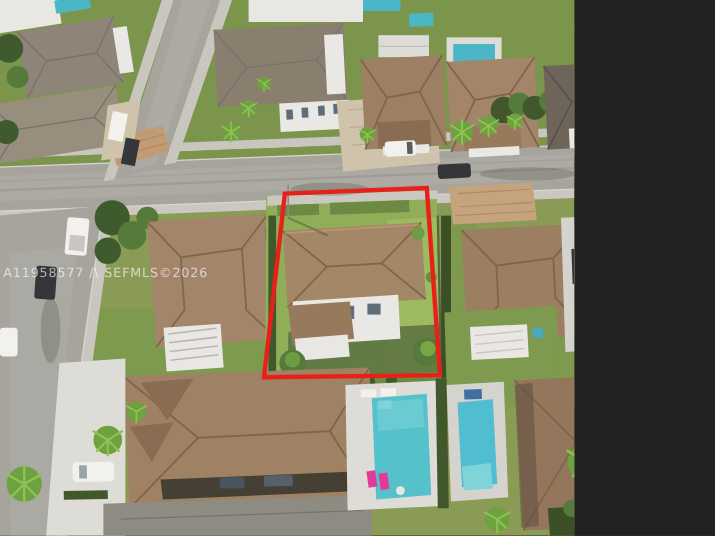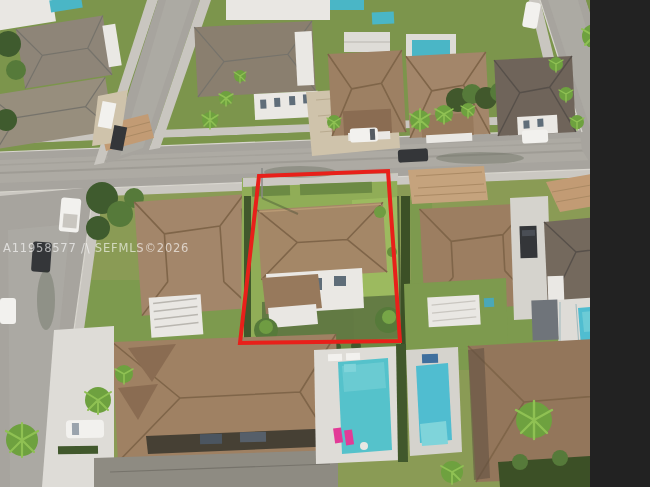--- a/index.html
+++ b/index.html
@@ -1,16 +1,16 @@
 <!DOCTYPE html>
 <html><head>
 <meta charset="utf-8">
 <style>
   html,body{margin:0;padding:0;background:#222;}
-  #photo{position:relative;width:590px;height:487px;overflow:hidden;
+  #photo{position:relative;width:522px;height:487px;overflow:hidden;
          font-family:"DejaVu Sans",sans-serif;}
   svg{display:block}
   
   .road{fill:#a7a49e}.roadlite{fill:#b2afa8}.walk{fill:#c9c6c0}.swale{fill:#cbc8c2}
   .pave{fill:#c29b74}.pavedrv{fill:#c5a37d}.court{fill:#cfc3ab}
   .grassA{fill:#8a9b55}.grassB{fill:#7c954c}.grassC{fill:#90ad57}.grassD{fill:#7d9a4e}
   .grassE{fill:#6c8a44}.grassDark{fill:#5b7140}.grassBright{fill:#9dbb60}
   .hedge{fill:#41582c}.hedgeD{fill:#3c5026}.treeD{fill:#3f5b2e}.treeM{fill:#567a3a}
   .palmB{fill:#6ea13f}.palmL{stroke:#8fc153}
   .roofTan{fill:#a48767}.roofTan2{fill:#9c7e61}.roofTan3{fill:#9f8163}.roofTan4{fill:#93765b}

